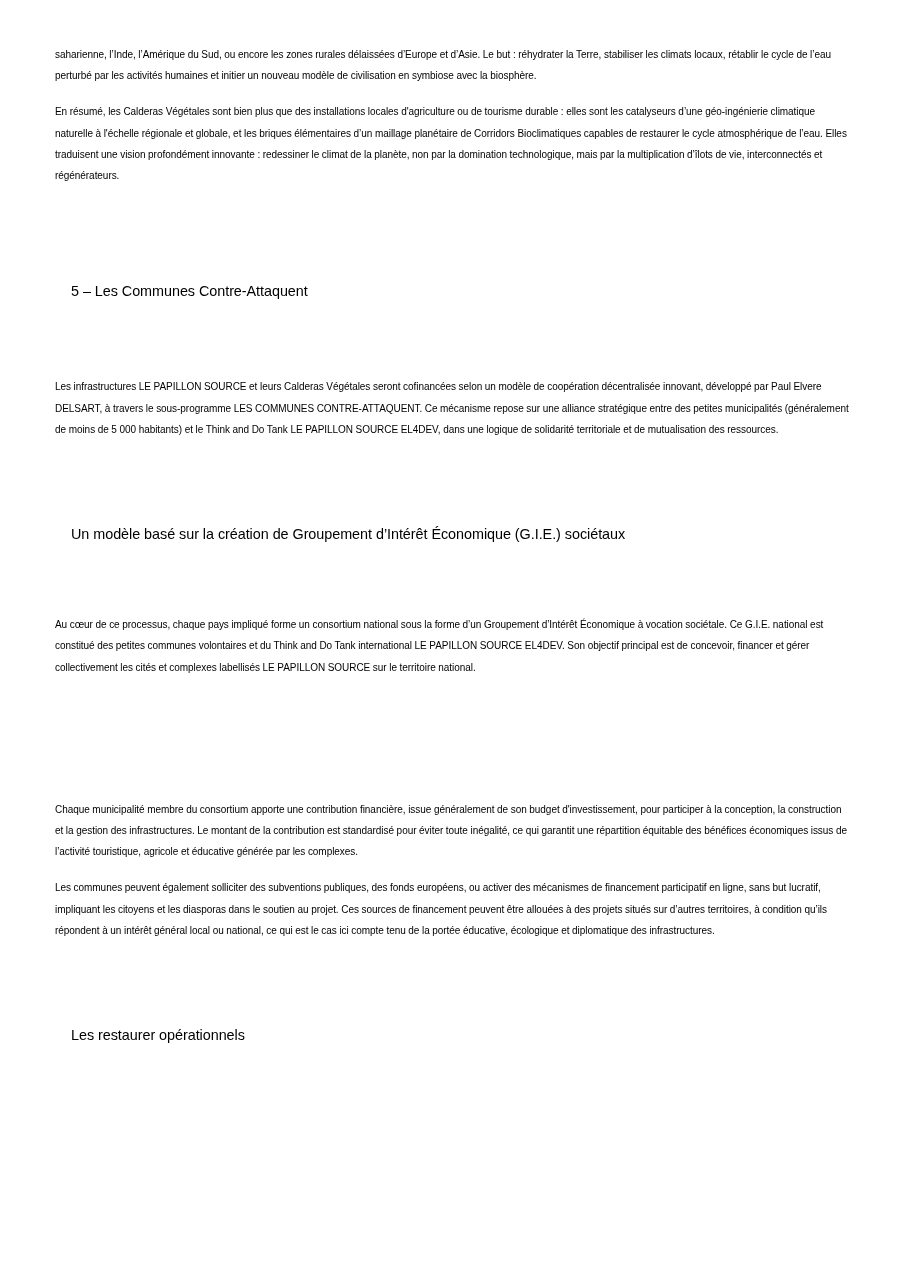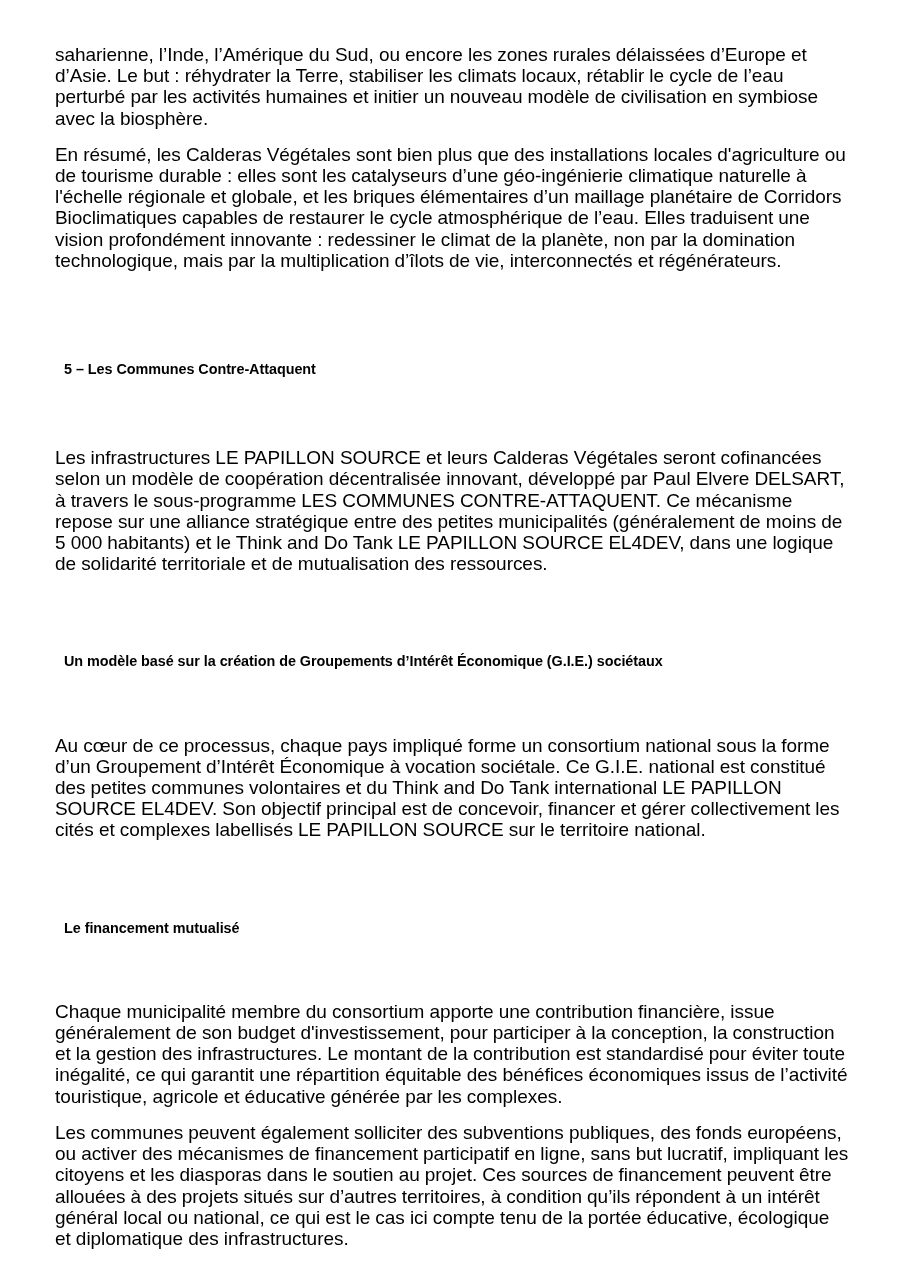--- a/index.html
+++ b/index.html
@@ -21,35 +21,35 @@
     height: 1280px;
     background: #ffffff;
     box-sizing: border-box;
     padding: 44px 57px 0 55px;
   }
   .doc-body {
     width: 794px;
   }
   p.para {
     margin: 0 0 15px 0;
-    font-size: 19px;
+    font-size: 10px;
     line-height: 21.2px;
     text-align: left;
     letter-spacing: -0.05px;
     word-spacing: -0.1px;
     -webkit-font-smoothing: antialiased;
   }
   p.para:last-child {
     margin-bottom: 0;
   }
   .heading {
-    margin: 9px;
+    margin: 16px;
     font-size: 14.4px;
     line-height: 21.2px;
-    font-weight: bold;
+    font-weight: normal;
     letter-spacing: -0.05px;
   }
   
   .gap-sec-before { height: 64px; }
   .gap-sec-after  { height: 58px; }
   .gap-sub-before { height: 53px; }
   .gap-sub-after  { height: 53px; }
   .gap-tail       { height: 53px; }
   .spacer { width: 100%; }
 </style>
@@ -66,29 +66,28 @@
     <div class="spacer gap-sec-before"></div>
 
     <div class="heading">5 – Les Communes Contre-Attaquent</div>
 
     <div class="spacer gap-sec-after"></div>
 
     <p class="para">Les infrastructures LE PAPILLON SOURCE et leurs Calderas Végétales seront cofinancées selon un modèle de coopération décentralisée innovant, développé par Paul Elvere DELSART, à travers le sous-programme LES COMMUNES CONTRE-ATTAQUENT. Ce mécanisme repose sur une alliance stratégique entre des petites municipalités (généralement de moins de 5 000 habitants) et le Think and Do Tank LE PAPILLON SOURCE EL4DEV, dans une logique de solidarité territoriale et de mutualisation des ressources.</p>
 
     <div class="spacer gap-sub-before"></div>
 
-    <div class="heading">Un modèle basé sur la création de Groupements d’Intérêt Économique (G.I.E.) sociétaux</div>
+    <div class="heading">Un modèle basé sur la création de Groupement d’Intérêt Économique (G.I.E.) sociétaux</div>
 
     <div class="spacer gap-sub-after"></div>
 
     <p class="para">Au cœur de ce processus, chaque pays impliqué forme un consortium national sous la forme d’un Groupement d’Intérêt Économique à vocation sociétale. Ce G.I.E. national est constitué des petites communes volontaires et du Think and Do Tank international LE PAPILLON SOURCE EL4DEV. Son objectif principal est de concevoir, financer et gérer collectivement les cités et complexes labellisés LE PAPILLON SOURCE sur le territoire national.</p>
 
     <div class="spacer gap-sub-before"></div>
 
-    <div class="heading">Le financement mutualisé</div>
 
     <div class="spacer gap-sub-after"></div>
 
     <p class="para">Chaque municipalité membre du consortium apporte une contribution financière, issue généralement de son budget d'investissement, pour participer à la conception, la construction et la gestion des infrastructures. Le montant de la contribution est standardisé pour éviter toute inégalité, ce qui garantit une répartition équitable des bénéfices économiques issus de l’activité touristique, agricole et éducative générée par les complexes.</p>
 
     <p class="para">Les communes peuvent également solliciter des subventions publiques, des fonds européens, ou activer des mécanismes de financement participatif en ligne, sans but lucratif, impliquant les citoyens et les diasporas dans le soutien au projet. Ces sources de financement peuvent être allouées à des projets situés sur d’autres territoires, à condition qu’ils répondent à un intérêt général local ou national, ce qui est le cas ici compte tenu de la portée éducative, écologique et diplomatique des infrastructures.</p>
 
     <div class="spacer gap-tail"></div>
 
     <div class="heading">Les restaurer opérationnels</div>

